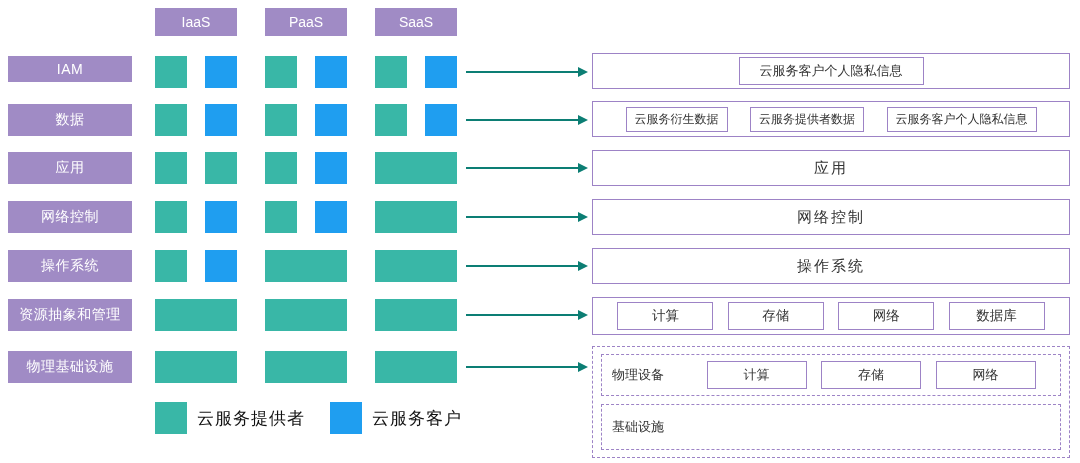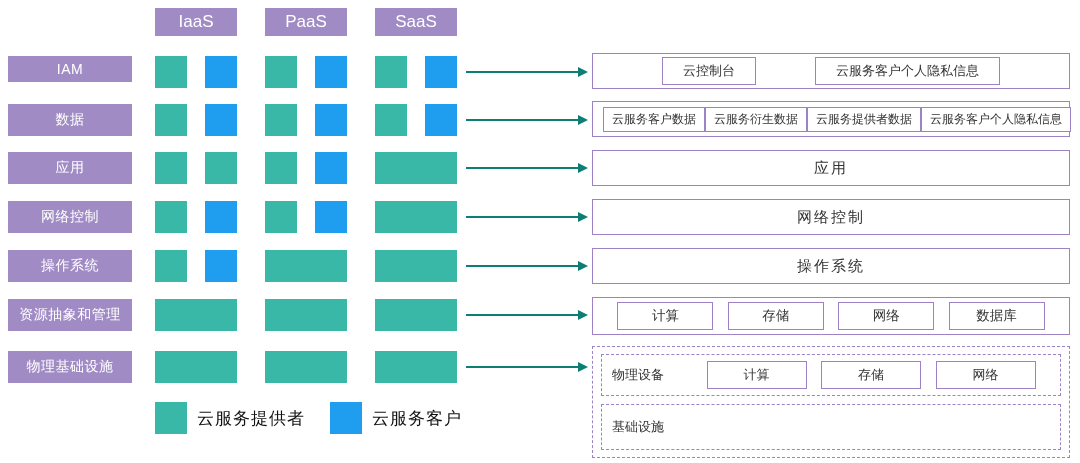--- a/index.html
+++ b/index.html
@@ -1,21 +1,21 @@
 <!DOCTYPE html>
 <html><head>
 <meta charset="utf-8">
 <style>
   html,body{margin:0;padding:0;background:#ffffff;}
   #canvas{position:relative;width:1080px;height:463px;background:#fff;
           font-family:"Liberation Sans", sans-serif;overflow:hidden;}
   .plabel{position:absolute;display:flex;align-items:center;justify-content:center;
           color:#fff;font-size:14px;letter-spacing:.5px;}
   .hdr{position:absolute;display:flex;align-items:center;justify-content:center;
-       color:#fff;font-size:17px;}
+       color:#fff;font-size:14px;}
   .cell{position:absolute;}
   .arrow-line{position:absolute;height:2px;}
   .arrow-head{position:absolute;width:0;height:0;
               border-top:5px solid transparent;border-bottom:5px solid transparent;}
   .rbox{position:absolute;background:#fff;box-sizing:border-box;}
   .rbox.solid{border:1px solid #9d83c6;}
   .rbox.dashed{border:1px dashed #9d83c6;}
   .rbox.single{display:flex;align-items:center;justify-content:center;
                font-size:15px;color:#333;letter-spacing:2px;}
   .rbox.group{display:flex;align-items:center;justify-content:space-evenly;padding:0 10px;}
@@ -39,34 +39,32 @@
     <div class="plabel" style="left: 8px; top: 56px; width: 124px; height: 26px; background: rgb(160, 139, 197);">IAM</div>
     <div class="cell" style="left: 155px; top: 56px; width: 32px; height: 32px; background: rgb(57, 183, 167);"></div>
     <div class="cell" style="left: 205px; top: 56px; width: 32px; height: 32px; background: rgb(31, 158, 240);"></div>
     <div class="cell" style="left: 265px; top: 56px; width: 32px; height: 32px; background: rgb(57, 183, 167);"></div>
     <div class="cell" style="left: 315px; top: 56px; width: 32px; height: 32px; background: rgb(31, 158, 240);"></div>
     <div class="cell" style="left: 375px; top: 56px; width: 32px; height: 32px; background: rgb(57, 183, 167);"></div>
     <div class="cell" style="left: 425px; top: 56px; width: 32px; height: 32px; background: rgb(31, 158, 240);"></div>
     <div class="arrow-line" style="left: 466px; top: 71px; width: 112px; background: rgb(12, 126, 116);"></div>
     <div class="arrow-head" style="left: 578px; top: 67px; border-left: 10px solid rgb(12, 126, 116);"></div>
     <div class="rbox solid group" style="left: 592px; top: 53px; width: 478px; height: 36px;">
-      <div class="item" style="font-size: 13px; padding: 4px 20px;">云控制台</div>
       <div class="item" style="font-size: 13px; padding: 4px 20px;">云服务客户个人隐私信息</div>
     </div>
     <div class="plabel" style="left: 8px; top: 104px; width: 124px; height: 32px; background: rgb(160, 139, 197);">数据</div>
     <div class="cell" style="left: 155px; top: 104px; width: 32px; height: 32px; background: rgb(57, 183, 167);"></div>
     <div class="cell" style="left: 205px; top: 104px; width: 32px; height: 32px; background: rgb(31, 158, 240);"></div>
     <div class="cell" style="left: 265px; top: 104px; width: 32px; height: 32px; background: rgb(57, 183, 167);"></div>
     <div class="cell" style="left: 315px; top: 104px; width: 32px; height: 32px; background: rgb(31, 158, 240);"></div>
     <div class="cell" style="left: 375px; top: 104px; width: 32px; height: 32px; background: rgb(57, 183, 167);"></div>
     <div class="cell" style="left: 425px; top: 104px; width: 32px; height: 32px; background: rgb(31, 158, 240);"></div>
     <div class="arrow-line" style="left: 466px; top: 119px; width: 112px; background: rgb(12, 126, 116);"></div>
     <div class="arrow-head" style="left: 578px; top: 115px; border-left: 10px solid rgb(12, 126, 116);"></div>
     <div class="rbox solid group" style="left: 592px; top: 101px; width: 478px; height: 36px;">
-      <div class="item" style="font-size: 12px; padding: 3px 8px;">云服务客户数据</div>
       <div class="item" style="font-size: 12px; padding: 3px 8px;">云服务衍生数据</div>
       <div class="item" style="font-size: 12px; padding: 3px 8px;">云服务提供者数据</div>
       <div class="item" style="font-size: 12px; padding: 3px 8px;">云服务客户个人隐私信息</div>
     </div>
     <div class="plabel" style="left: 8px; top: 152px; width: 124px; height: 32px; background: rgb(160, 139, 197);">应用</div>
     <div class="cell" style="left: 155px; top: 152px; width: 32px; height: 32px; background: rgb(57, 183, 167);"></div>
     <div class="cell" style="left: 205px; top: 152px; width: 32px; height: 32px; background: rgb(57, 183, 167);"></div>
     <div class="cell" style="left: 265px; top: 152px; width: 32px; height: 32px; background: rgb(57, 183, 167);"></div>
     <div class="cell" style="left: 315px; top: 152px; width: 32px; height: 32px; background: rgb(31, 158, 240);"></div>
     <div class="cell" style="left: 375px; top: 152px; width: 82px; height: 32px; background: rgb(57, 183, 167);"></div>

